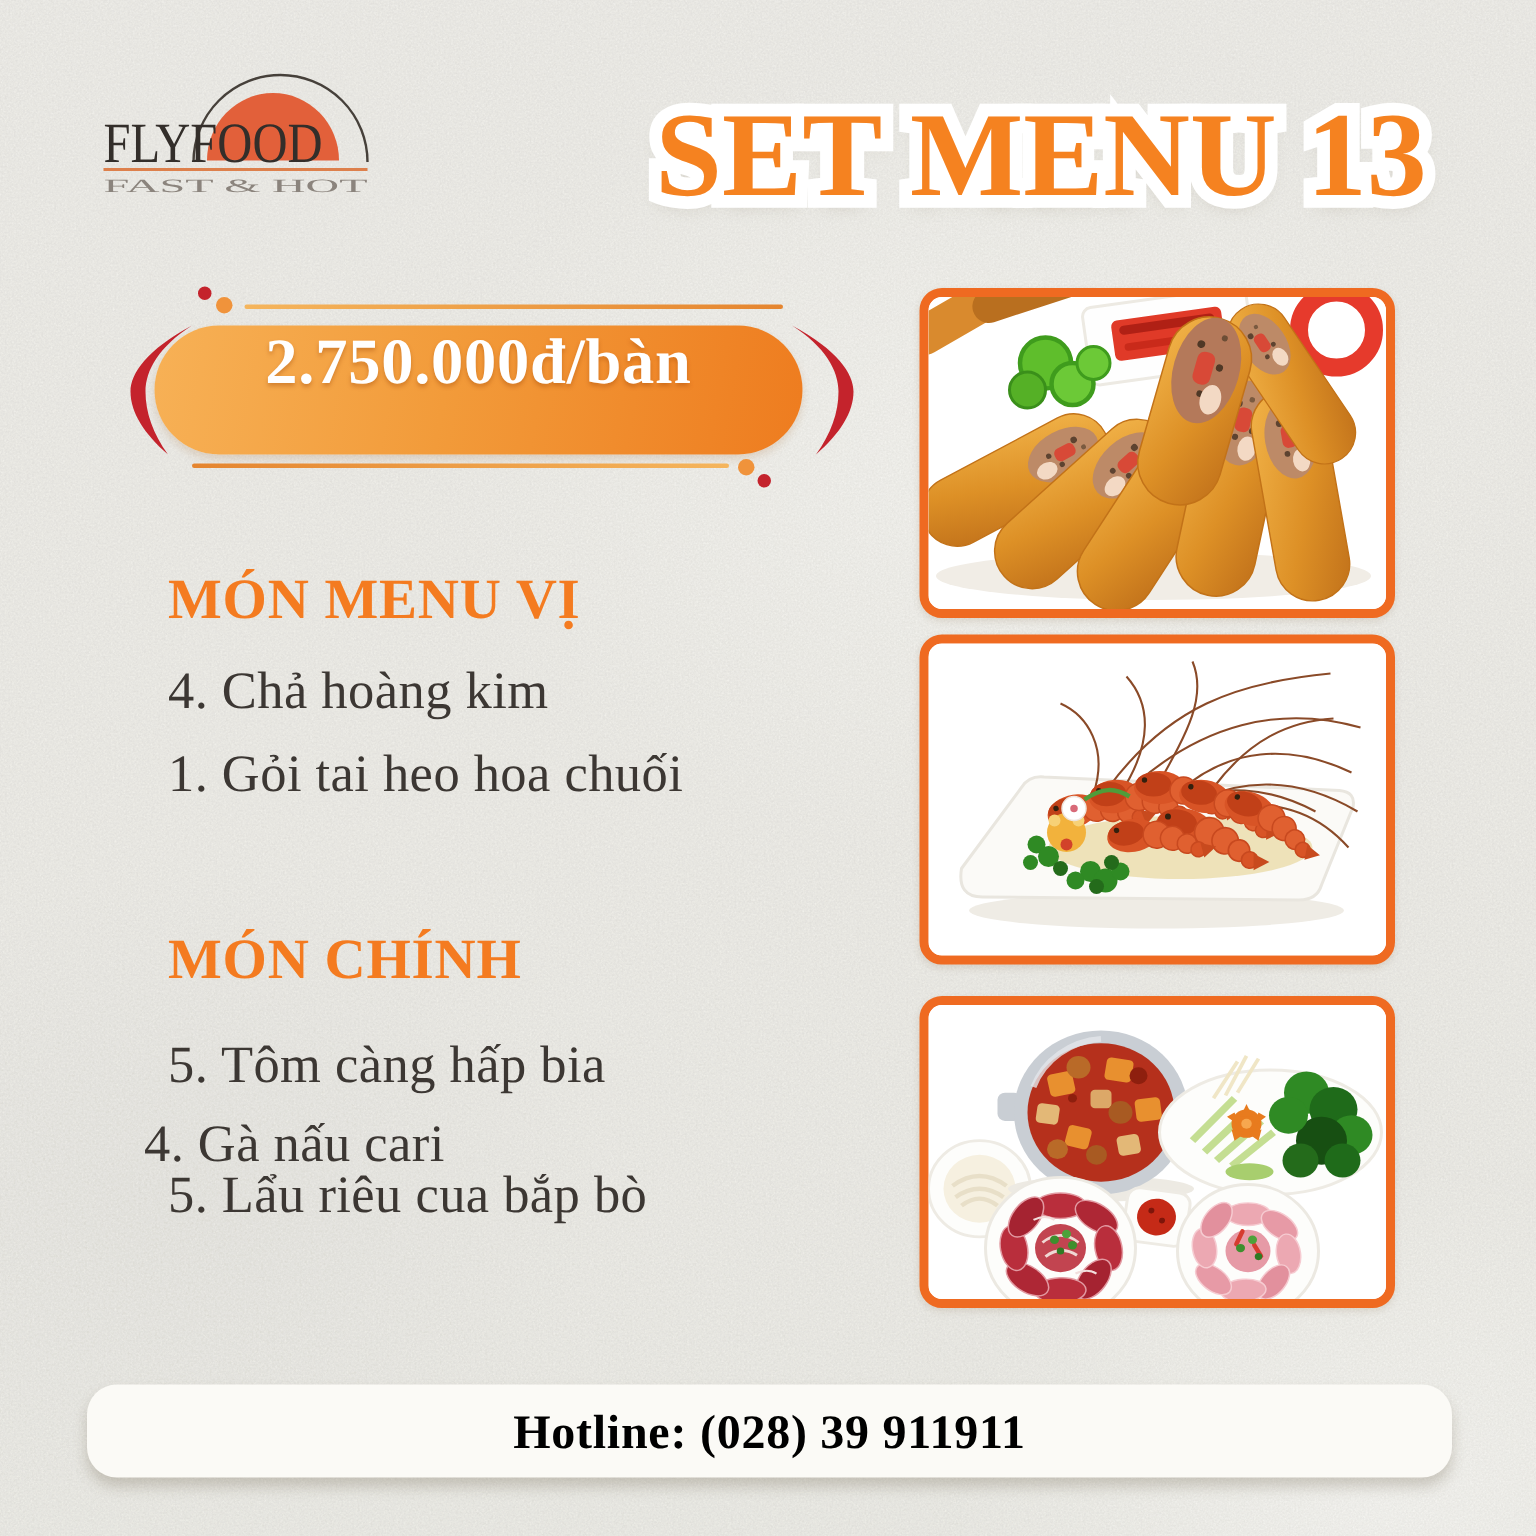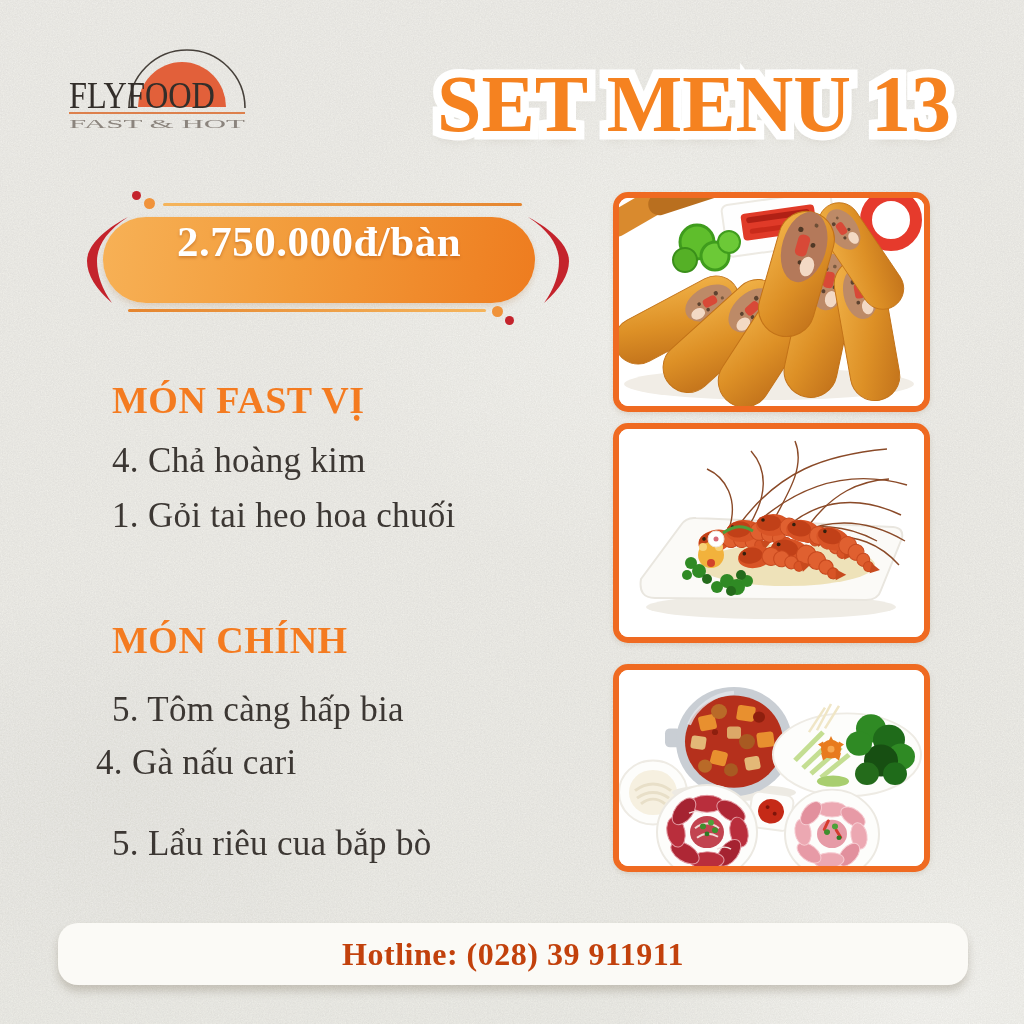--- a/index.html
+++ b/index.html
@@ -55,40 +55,40 @@
 
   
   .section-heading{color:#f47b20;font-size:38px;font-weight:bold;letter-spacing:.5px;white-space:nowrap;}
   .heading-1{left:112px;top:378px;}
   .heading-2{left:112px;top:618px;}
   .menu-item{color:#3c3733;font-size:35px;letter-spacing:.3px;white-space:nowrap;}
   .item-1{left:112px;top:441px;}
   .item-2{left:112px;top:496px;}
   .item-3{left:112px;top:690px;}
   .item-4{left:96px;top:743px;}
-  .item-5{left:112px;top:824px;}
+  .item-5{left:112px;top:777px;}
 
   
   .photo-frame{
     left:613px;width:317px;box-sizing:border-box;
     border:6px solid #ef6a21;border-radius:15px;background:#fff;overflow:hidden;
     box-shadow:0 2px 5px rgba(120,90,50,.15);
   }
   .frame-1{top:192px;height:220px;}
   .frame-2{top:423px;height:220px;}
   .frame-3{top:664px;height:208px;}
   .photo-frame svg{display:block;width:100%;height:100%;}
 
   
   .hotline-bar{
     left:58px;top:923px;width:910px;height:62px;border-radius:20px;background:#fbfaf6;
     display:flex;align-items:center;justify-content:center;
     box-shadow:0 6px 9px rgba(95,82,60,.25);
   }
-  .hotline-bar span{color:#c2410c;font-size:32px;font-weight:bold;letter-spacing:.5px;}
+  .hotline-bar span{color:#000000;font-size:32px;font-weight:bold;letter-spacing:.5px;}
 </style>
 </head>
 <body>
 
 <div class="stage">
 
   <svg class="texture" aria-hidden="true">
     <filter id="grainDark">
         <feTurbulence type="fractalNoise" baseFrequency="0.82" numOctaves="2" seed="7" stitchTiles="stitch"></feTurbulence>
       <feColorMatrix type="matrix" values="0 0 0 0 0  0 0 0 0 0  0 0 0 0 0  .55 .55 .55 0 0"></feColorMatrix>
@@ -126,21 +126,21 @@
   </svg>
 
   <div class="abs price-pill">
     <span>2.750.000đ/bàn</span>
   </div>
 
   <div class="abs price-line-bottom"></div>
   <div class="abs dot dot-orange-br"></div>
   <div class="abs dot dot-red-br"></div>
 
-  <div class="abs section-heading heading-1">MÓN FAST VỊ</div>
+  <div class="abs section-heading heading-1">MÓN MENU VỊ</div>
   <div class="abs menu-item item-1">4. Chả hoàng kim</div>
   <div class="abs menu-item item-2">1. Gỏi tai heo hoa chuối</div>
 
   <div class="abs section-heading heading-2">MÓN CHÍNH</div>
   <div class="abs menu-item item-3">5. Tôm càng hấp bia</div>
   <div class="abs menu-item item-4">4. Gà nấu cari</div>
   <div class="abs menu-item item-5">5. Lẩu riêu cua bắp bò</div>
 
   <div class="abs photo-frame frame-1">
     <svg viewBox="0 0 305 208" preserveAspectRatio="none">

